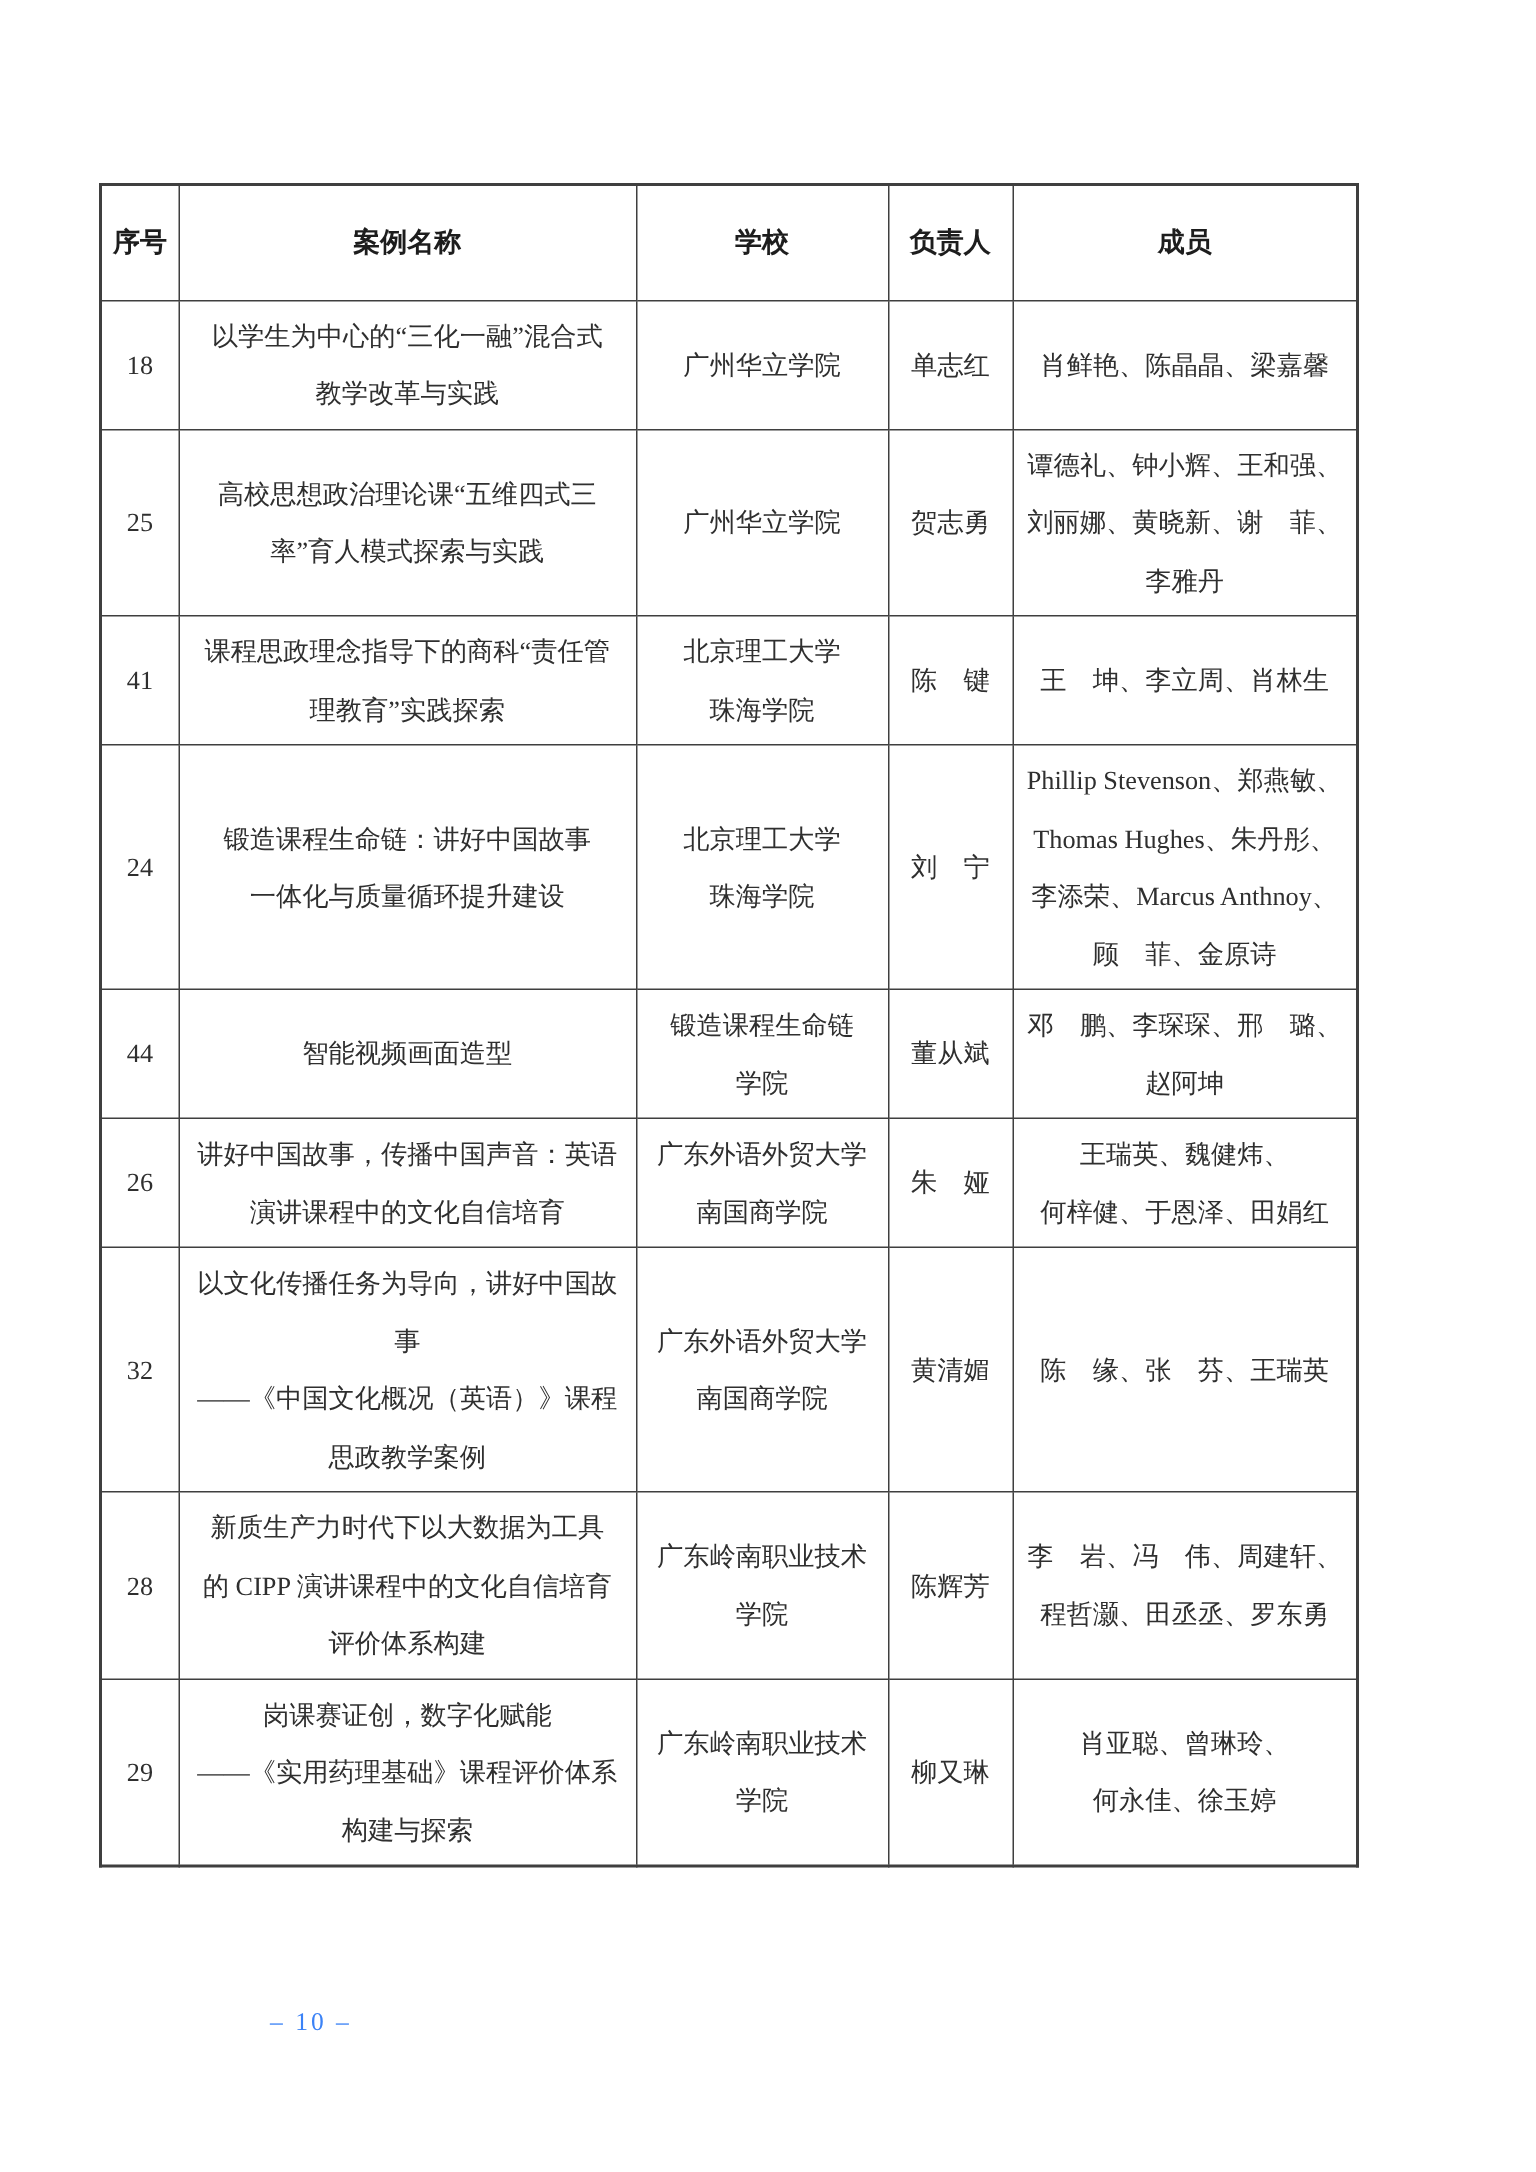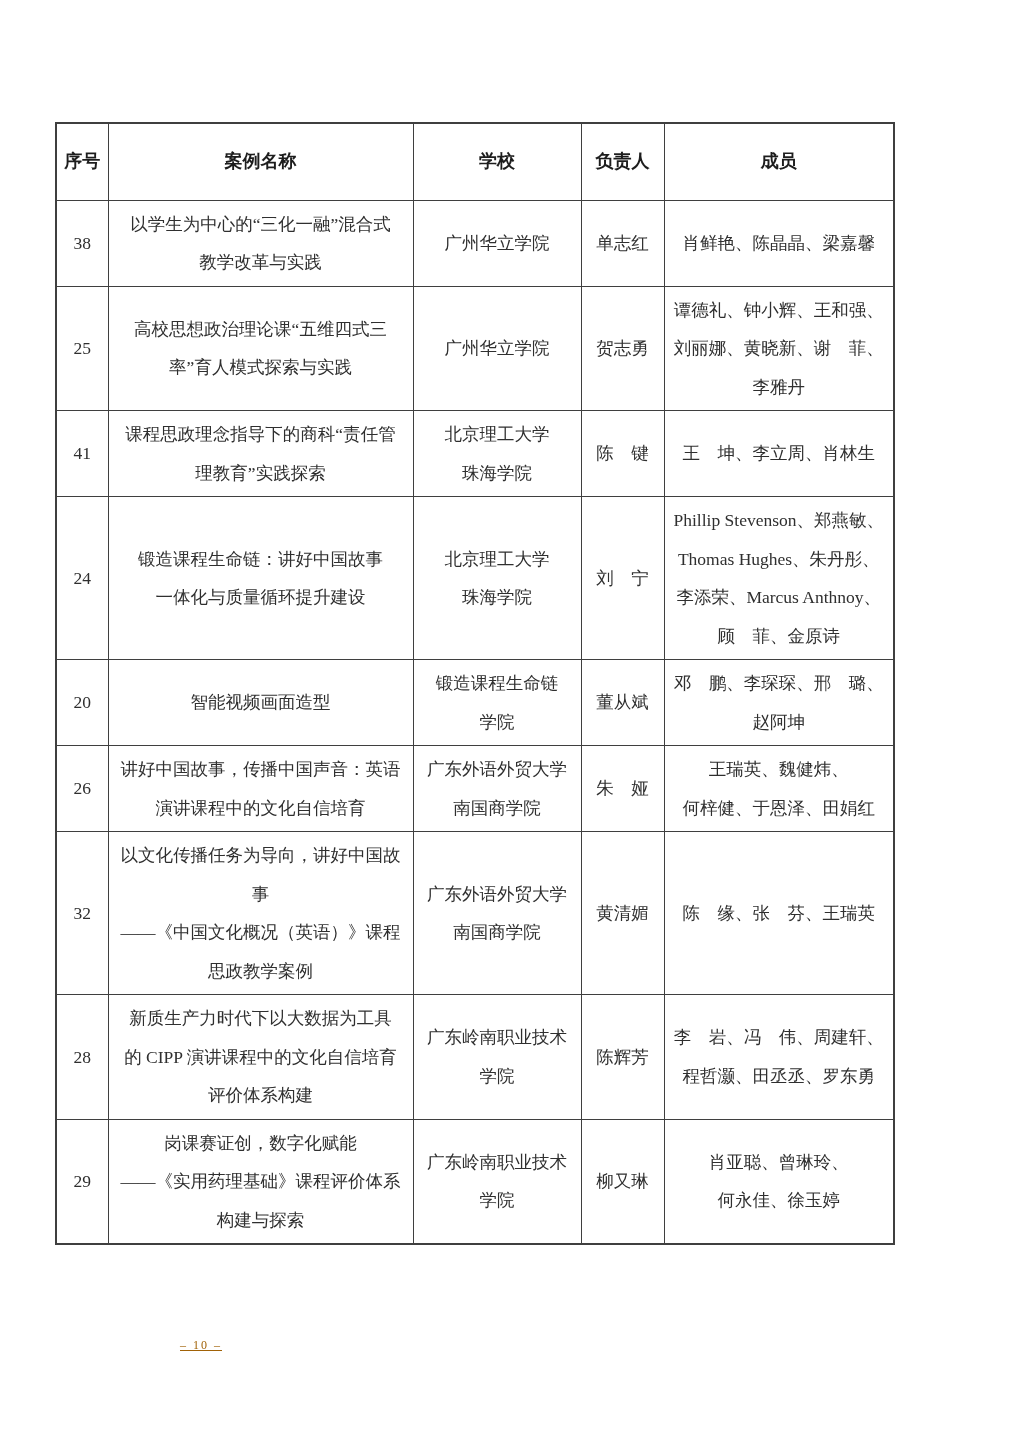--- a/index.html
+++ b/index.html
@@ -14,21 +14,21 @@
     font-family: "Liberation Serif", "DejaVu Serif", serif;
     color: #2f2f2f;
   }
   .page {
     position: absolute;
     inset: 0;
     background: #ffffff;
   }
   .table-wrap {
     position: absolute;
-    left: 55px;
+    left: 66px;
     top: 122px;
     width: 758px;
   }
   table.cases {
     border-collapse: collapse;
     table-layout: fixed;
     width: 100%;
     border: 2px solid #3f3f3f;
   }
   table.cases th,
@@ -50,24 +50,23 @@
     font-size: 17.5px;
     line-height: 2.2;
     padding: 4px 6px;
   }
   td.c-name { padding-left: 10px; padding-right: 10px; }
   td.c-members { padding-left: 8px; padding-right: 8px; }
   .page-number {
     position: absolute;
     left: 180px;
     top: 1338px;
-    font-size: 12px;
-    color: #a16207;
+    font-size: 17px;
+    color: #3b82f6;
     letter-spacing: 2px;
-    text-decoration: underline;
   }
 </style>
 </head>
 <body>
 
 <div class="page">
   <div class="table-wrap">
     <table class="cases">
       <colgroup>
         <col style="width:52px">
@@ -80,21 +79,21 @@
         <tr>
           <th>序号</th>
           <th>案例名称</th>
           <th>学校</th>
           <th>负责人</th>
           <th>成员</th>
         </tr>
       </thead>
       <tbody>
         <tr>
-          <td class="c-no">38</td>
+          <td class="c-no">18</td>
           <td class="c-name">以学生为中心的“三化一融”混合式
 教学改革与实践</td>
           <td class="c-school">广州华立学院</td>
           <td class="c-leader">单志红</td>
           <td class="c-members">肖鲜艳、陈晶晶、梁嘉馨</td>
         </tr>
         <tr>
           <td class="c-no">25</td>
           <td class="c-name">高校思想政治理论课“五维四式三
 率”育人模式探索与实践</td>
@@ -119,21 +118,21 @@
 一体化与质量循环提升建设</td>
           <td class="c-school">北京理工大学
 珠海学院</td>
           <td class="c-leader">刘　宁</td>
           <td class="c-members">Phillip Stevenson、郑燕敏、
 Thomas Hughes、朱丹彤、
 李添荣、Marcus Anthnoy、
 顾　菲、金原诗</td>
         </tr>
         <tr>
-          <td class="c-no">20</td>
+          <td class="c-no">44</td>
           <td class="c-name">智能视频画面造型</td>
           <td class="c-school">锻造课程生命链
 学院</td>
           <td class="c-leader">董从斌</td>
           <td class="c-members">邓　鹏、李琛琛、邢　璐、
 赵阿坤</td>
         </tr>
         <tr>
           <td class="c-no">26</td>
           <td class="c-name">讲好中国故事，传播中国声音：英语

